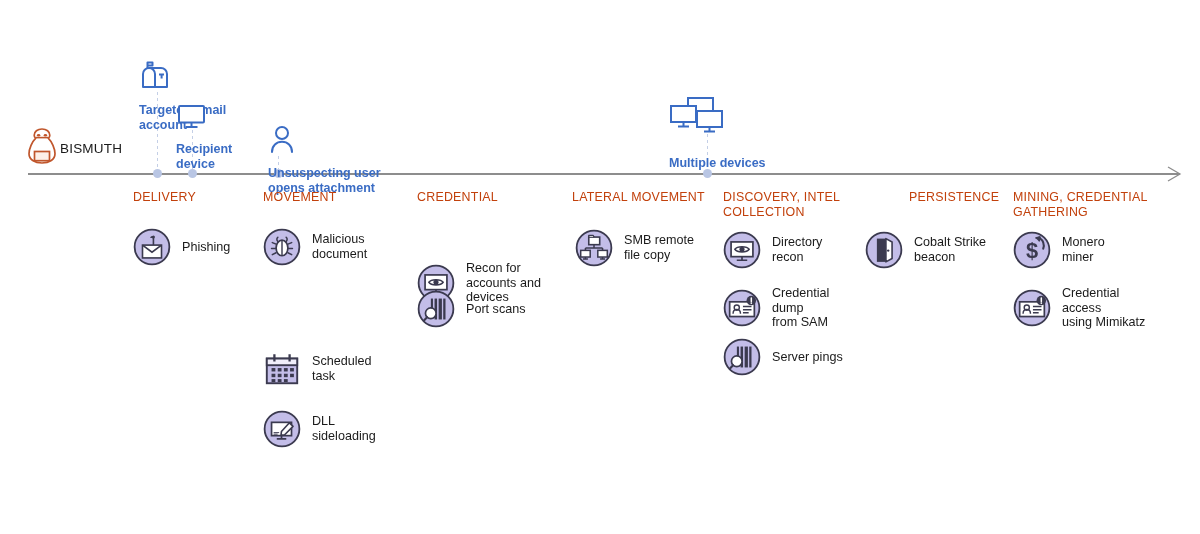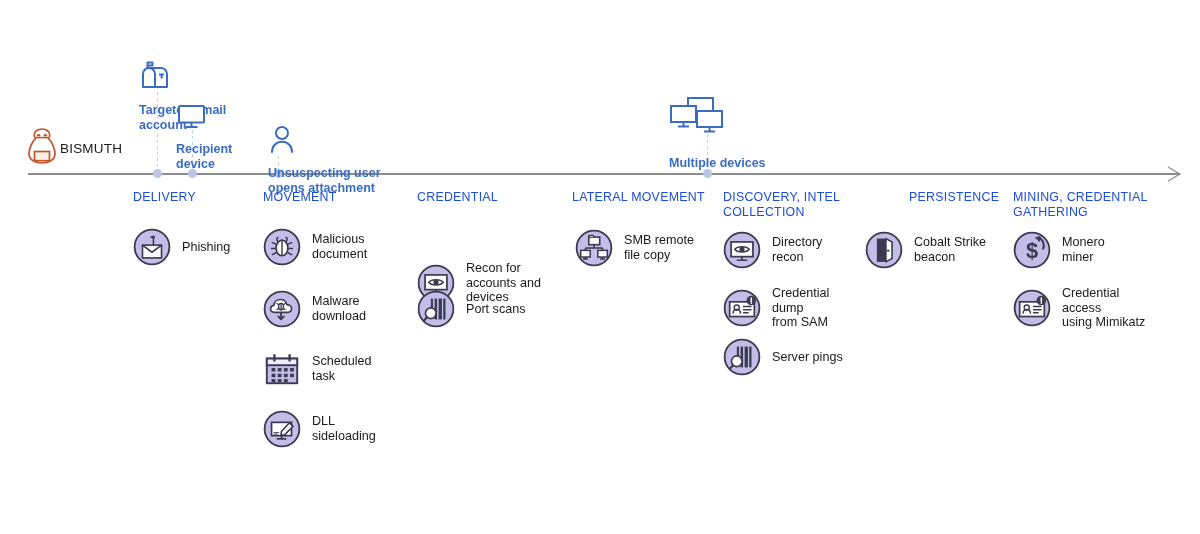--- a/index.html
+++ b/index.html
@@ -24,21 +24,21 @@
   .node-stem{position:absolute;width:1px;
     background:repeating-linear-gradient(to bottom,#c4cfe6 0 3px,transparent 3px 6px);}
 
   
   .callout{position:absolute;display:flex;align-items:flex-start;gap:8px;flex-direction:column;}
   .callout-text{font-size:12.5px;line-height:14.5px;font-weight:bold;color:#3a6cc4;white-space:pre-line;}
   .callout-ico{flex:0 0 auto;}
 
   
   .col{position:absolute;top:190px;}
-  .col-head{font-size:12.4px;line-height:14.6px;letter-spacing:.25px;color:#1d4ed8;white-space:pre-line;}
+  .col-head{font-size:12.4px;line-height:14.6px;letter-spacing:.25px;color:#c2410c;white-space:pre-line;}
   .item{position:absolute;display:flex;align-items:center;gap:11px;}
   .item-label{font-size:12.6px;line-height:14.6px;color:#1a1a1a;white-space:pre-line;}
   .badge{flex:0 0 auto;width:38px;height:38px;}
   .badge svg{display:block;}
 </style>
 </head>
 <body>
 
 <div id="stage">
 
@@ -151,36 +151,20 @@
         <circle cx="20" cy="20" r="18.3" fill="#c3bde8" stroke="#3b3a4f" stroke-width="1.9"></circle>
         <ellipse cx="20" cy="21" rx="6.2" ry="8.2" fill="#ffffff" stroke="#3b3a4f" stroke-width="1.8"></ellipse>
         <path d="M20 13 L20 29" stroke="#3b3a4f" stroke-width="1.5"></path>
         <path d="M15.6 14.2 C14 12.2 14.5 10.6 15.6 9.8 M24.4 14.2 C26 12.2 25.5 10.6 24.4 9.8" fill="none" stroke="#3b3a4f" stroke-width="1.6" stroke-linecap="round"></path>
         <path d="M13.8 17 L9.8 15.4 M13.6 21.5 L9 21.5 M13.8 26 L9.8 28
                  M26.2 17 L30.2 15.4 M26.4 21.5 L31 21.5 M26.2 26 L30.2 28" fill="none" stroke="#3b3a4f" stroke-width="1.6" stroke-linecap="round"></path>
       </svg>
     </span>
     <span class="item-label">Malicious
 document</span>
-  </div>
-  <div class="item" style="left:263px;top:290px;">
-    <span class="badge">
-      <svg viewBox="0 0 40 40" width="38" height="38">
-        <circle cx="20" cy="20" r="18.3" fill="#c3bde8" stroke="#3b3a4f" stroke-width="1.9"></circle>
-        <path d="M12 23.5 C9.2 23.5 8 21.6 8 19.8 C8 18 9.4 16.4 11.4 16.2
-                 C11.8 12.6 14.6 10 18.2 10 C21.6 10 24.4 12.3 25 15.4
-                 C27.8 15.4 30 17.4 30 19.6 C30 21.8 28.4 23.5 26 23.5 Z" fill="#ffffff" stroke="#3b3a4f" stroke-width="1.7" stroke-linejoin="round"></path>
-        <ellipse cx="19" cy="17.4" rx="2.6" ry="3.4" fill="none" stroke="#3b3a4f" stroke-width="1.4"></ellipse>
-        <path d="M19 14 L19 20.8 M16.4 15.2 L14.6 14.2 M16.4 19.6 L14.6 20.6
-                 M21.6 15.2 L23.4 14.2 M21.6 19.6 L23.4 20.6" fill="none" stroke="#3b3a4f" stroke-width="1.3" stroke-linecap="round"></path>
-        <path d="M19 24.5 L19 30.5 M16 27.8 L19 31 L22 27.8" fill="none" stroke="#3b3a4f" stroke-width="1.9" stroke-linecap="round" stroke-linejoin="round"></path>
-      </svg>
-    </span>
-    <span class="item-label">Malware
-download</span>
   </div>
   <div class="item" style="left:263px;top:350px;">
     <span class="badge">
       <svg viewBox="0 0 40 40" width="38" height="38">
         <rect x="4" y="9" width="32" height="26" fill="#c3bde8" stroke="#3b3a4f" stroke-width="2"></rect>
         <rect x="4" y="9" width="32" height="7" fill="#f0eefa" stroke="#3b3a4f" stroke-width="2"></rect>
         <path d="M12 4.5 L12 12 M28 4.5 L28 12" stroke="#3b3a4f" stroke-width="2.4" stroke-linecap="butt"></path>
         <g fill="#3b3a4f">
           <rect x="9" y="19" width="4" height="3.6"></rect>
             <rect x="15.5" y="19" width="4" height="3.6"></rect>

